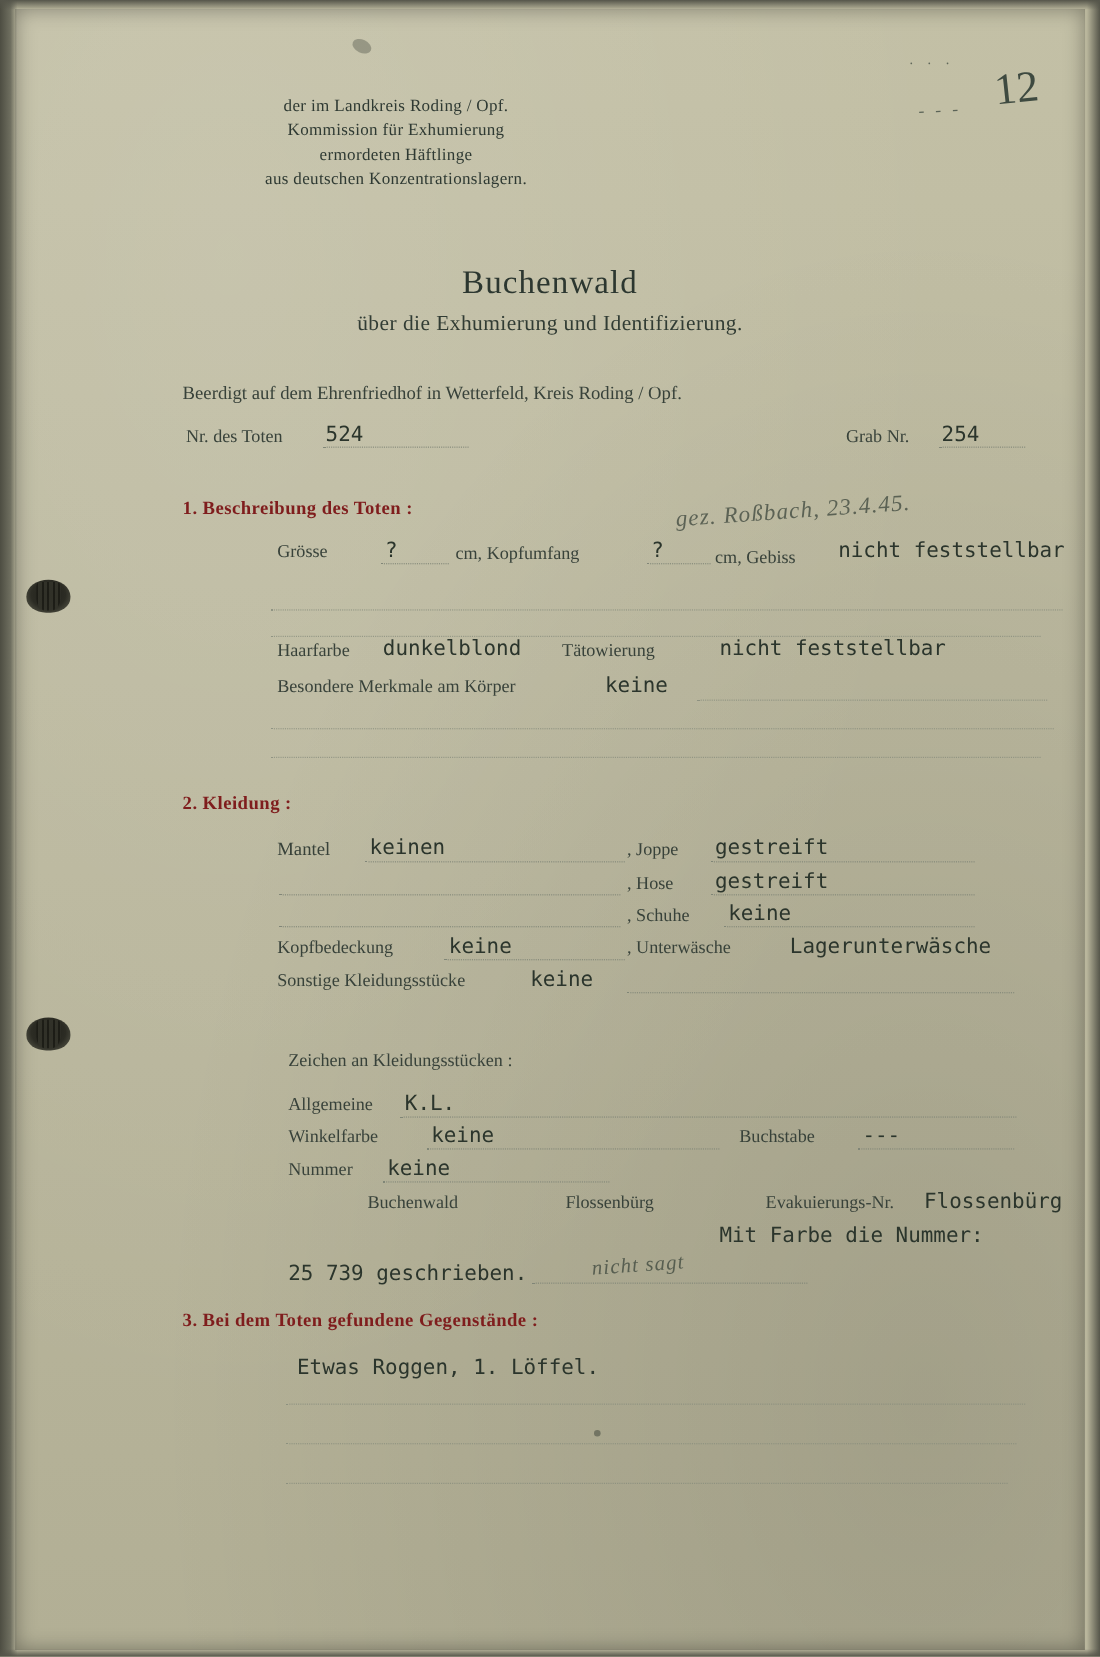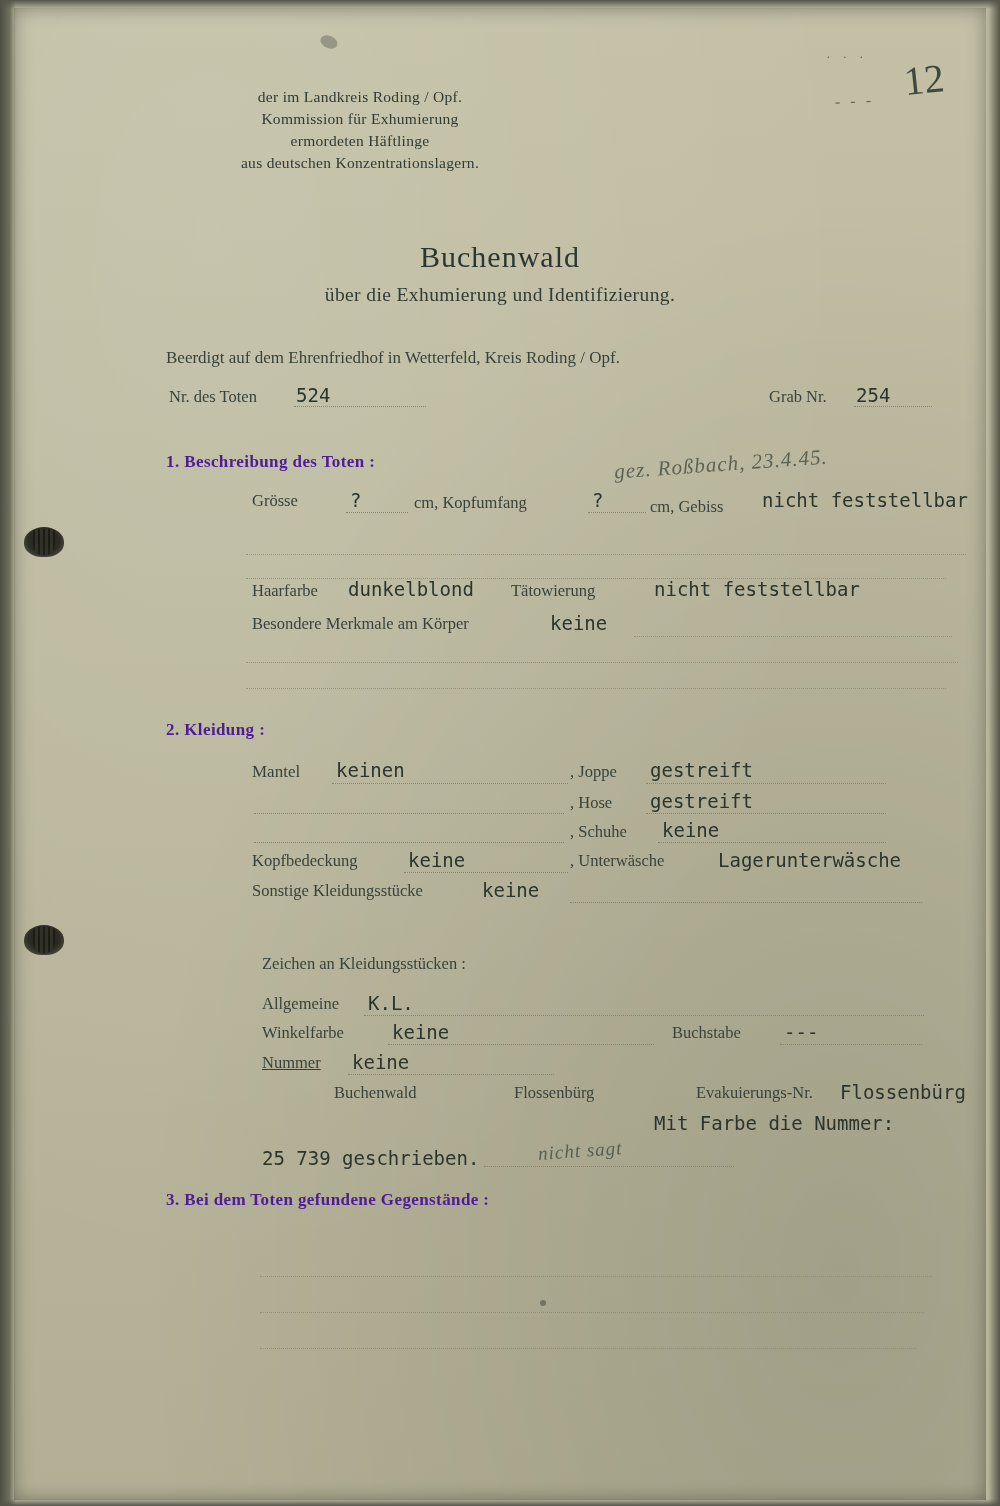--- a/index.html
+++ b/index.html
@@ -167,21 +167,21 @@
     left: 0; top: 276px; width: 972px;
     text-align: center;
     font-size: 19.5px;
     letter-spacing: .4px;
     color: #313c34;
   }
   .sec {
     font-weight: bold;
     font-size: 17px;
     letter-spacing: .4px;
-    color: #4c1d95;
+    color: #7f1d1d;
   }
   .handw {
     font-family: "Liberation Serif", serif;
     font-style: italic;
     color: #3c463c;
     opacity: .75;
     transform: rotate(-4deg);
     font-size: 21px;
     letter-spacing: 1px;
   }
@@ -286,35 +286,36 @@
     <div class="abs typed" style="left:354px; top:984px; font-size:19px;">K.L.</div>
     <div class="dots" style="left:350px; top:1007px; width:560px;"></div>
 
     <div class="abs printed" style="left:248px; top:1015px; font-size:16.5px;">Winkelfarbe</div>
     <div class="abs typed" style="left:378px; top:1013px; font-size:19px;">keine</div>
     <div class="dots" style="left:374px; top:1036px; width:266px;"></div>
     <div class="abs printed" style="left:658px; top:1015px; font-size:16.5px;">Buchstabe</div>
     <div class="abs typed" style="left:770px; top:1013px; font-size:19px;">---</div>
     <div class="dots" style="left:766px; top:1036px; width:142px;"></div>
 
-    <div class="abs printed" style="left:248px; top:1045px; font-size:16.5px;text-decoration:underline;">Nummer</div>
+    <div class="abs printed" style="left:248px; top:1045px; font-size:16.5px;">Nummer</div>
     <div class="abs typed" style="left:338px; top:1043px; font-size:19px;">keine</div>
     <div class="dots" style="left:334px; top:1066px; width:206px;"></div>
 
     <div class="abs printed" style="left:320px; top:1075px; font-size:16.5px;">Buchenwald</div>
     <div class="abs printed" style="left:500px; top:1075px; font-size:16.5px;">Flossenbürg</div>
     <div class="abs printed" style="left:682px; top:1075px; font-size:16.5px;">Evakuierungs-Nr.</div>
     <div class="abs typed" style="left:826px; top:1073px; font-size:19px;">Flossenbürg</div>
 
     <div class="abs typed" style="left:640px; top:1104px; font-size:19px;">Mit Farbe die Nummer:</div>
     <div class="abs typed" style="left:248px; top:1139px; font-size:19px;">25 739 geschrieben.</div>
     <div class="abs handw" style="left:524px; top:1132px; font-size:19px;">nicht sagt</div>
     <div class="dots" style="left:470px; top:1158px; width:250px;"></div>
 
     <div class="abs sec" style="left:152px; top:1182px;">3. Bei dem Toten gefundene Gegenstände :</div>
+    <div class="abs typed" style="left:256px; top:1224px; font-size:19px;">Etwas Roggen, 1. Löffel.</div>
 
     <div class="rule" style="left:246px; top:1268px; width:672px;"></div>
     <div class="rule" style="left:246px; top:1304px; width:664px;"></div>
     <div class="rule" style="left:246px; top:1340px; width:656px;"></div>
   </div>
 
   <div class="hole" id="hole1"></div>
   <div class="hole" id="hole2"></div>
 
   <div class="smudge" style="left:320px; top:36px; width:18px; height:12px; background:rgba(60,66,56,.35); transform:rotate(25deg);"></div>

